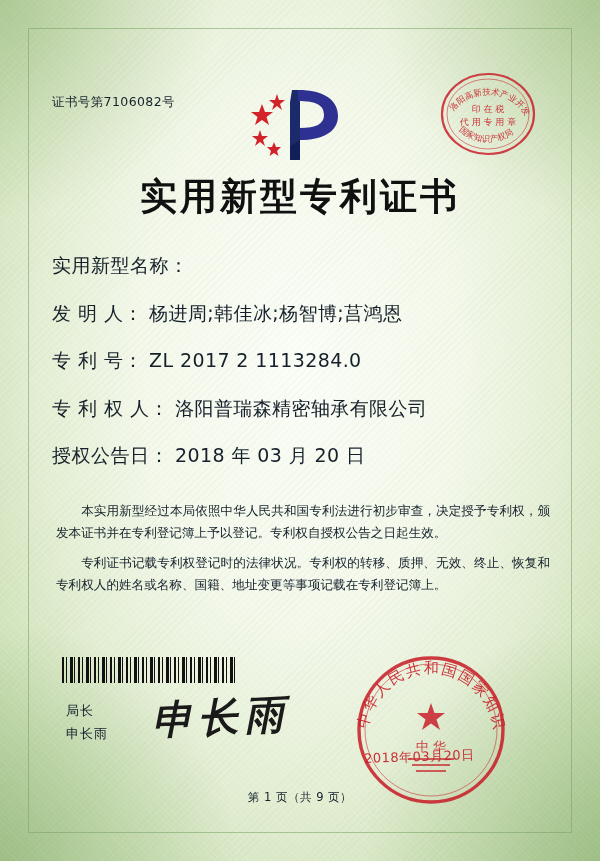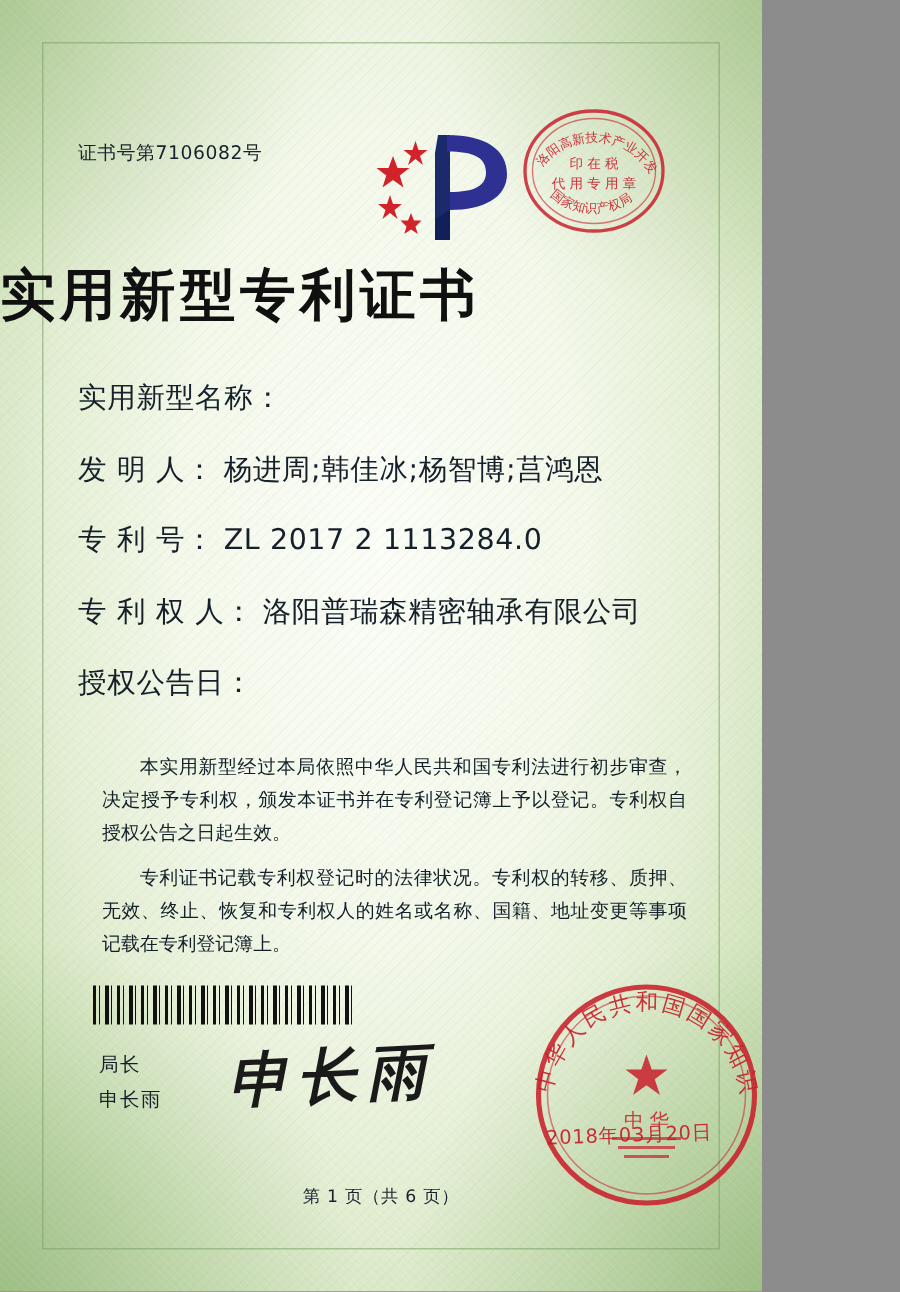--- a/index.html
+++ b/index.html
@@ -9,21 +9,21 @@
   }
   body {
     width: 600px;
     height: 861px;
     overflow: hidden;
     font-family: "DejaVu Sans", "Liberation Sans", sans-serif;
   }
 
   #certificate {
     position: relative;
-    width: 508px;
+    width: 600px;
     height: 861px;
     background:
       radial-gradient(ellipse at 50% 42%, #fbfdf7 0%, #f3f8ea 38%, #e3eed3 62%, #cfe2b9 82%, #bcd6a4 100%);
     overflow: hidden;
   }
 
   
   #certificate:before {
     content: "";
     position: absolute;
@@ -87,21 +87,21 @@
     width: 104px;
     height: 104px;
   }
 
   
   .title {
     position: absolute;
     left: 0;
     right: 0;
     top: 172px;
-    text-align: left;
+    text-align: center;
     font-family: Liberation Serif, serif;
     font-size: 37px;
     font-weight: bold;
     letter-spacing: 3px;
     color: #101010;
   }
 
   
   .fields {
     position: absolute;
@@ -131,21 +131,21 @@
     position: absolute;
     left: 52px;
     right: 50px;
     top: 500px;
     font-size: 12.6px;
     line-height: 1.75;
     color: #13202a;
     text-align: justify;
   }
   .body-text p {
-    margin: 0 0 8px 16px;
+    margin: 0 0 8px 4px;
     text-indent: 2em;
   }
 
   
   .barcode {
     position: absolute;
     left: 62px;
     top: 657px;
     width: 174px;
     height: 26px;
@@ -275,20 +275,21 @@
       <div class="field-row">
         <span class="field-label">专  利  号：</span>
         <span class="field-value">ZL 2017 2 1113284.0</span>
       </div>
       <div class="field-row">
         <span class="field-label">专 利 权 人：</span>
         <span class="field-value">洛阳普瑞森精密轴承有限公司</span>
       </div>
       <div class="field-row">
         <span class="field-label">授权公告日：</span>
+        <span class="field-value">2018 年 03 月 20 日</span>
       </div>
     </div>
 
     <div class="body-text">
       <p>本实用新型经过本局依照中华人民共和国专利法进行初步审查，决定授予专利权，颁发本证书并在专利登记簿上予以登记。专利权自授权公告之日起生效。</p>
       <p>专利证书记载专利权登记时的法律状况。专利权的转移、质押、无效、终止、恢复和专利权人的姓名或名称、国籍、地址变更等事项记载在专利登记簿上。</p>
     </div>
 
     <div class="barcode"></div>
 
@@ -309,16 +310,16 @@
 
         <polygon points="79,52 82.5,62 93,62 84.5,68.5 88,79 79,72.5 70,79 73.5,68.5 65,62 75.5,62" fill="#c8202a" opacity="0.85"></polygon>
         <text x="79" y="100" font-size="13" fill="#c8202a" opacity="0.85" text-anchor="middle" font-family="DejaVu Sans, sans-serif">中 华</text>
         <path d="M 56 108 L 102 108" stroke="#c8202a" stroke-width="2" opacity="0.7"></path>
         <path d="M 60 114 L 98 114" stroke="#c8202a" stroke-width="2" opacity="0.7"></path>
         <path d="M 64 120 L 94 120" stroke="#c8202a" stroke-width="2" opacity="0.7"></path>
       </svg>
     </div>
     <div class="seal-date">2018年03月20日</div>
 
-    <div class="footer">第 1 页（共 6 页）</div>
+    <div class="footer">第 1 页（共 9 页）</div>
 
   </div>
 </div>
 
 </body></html>

